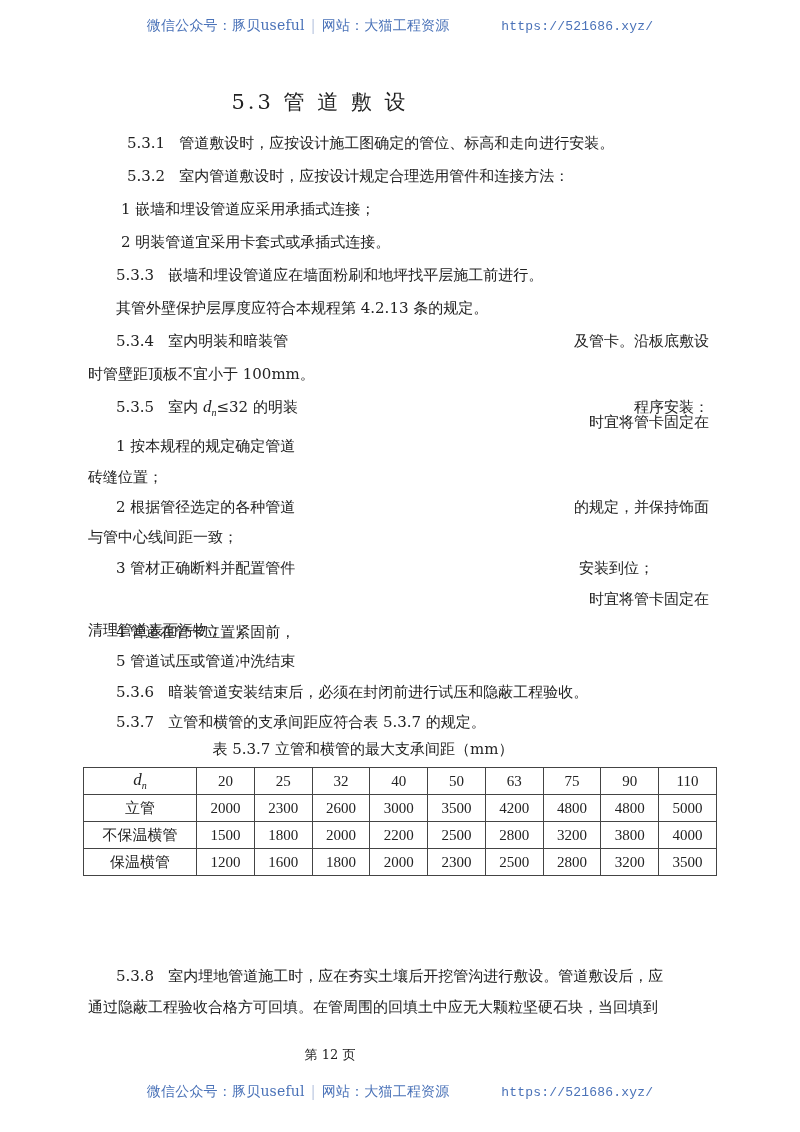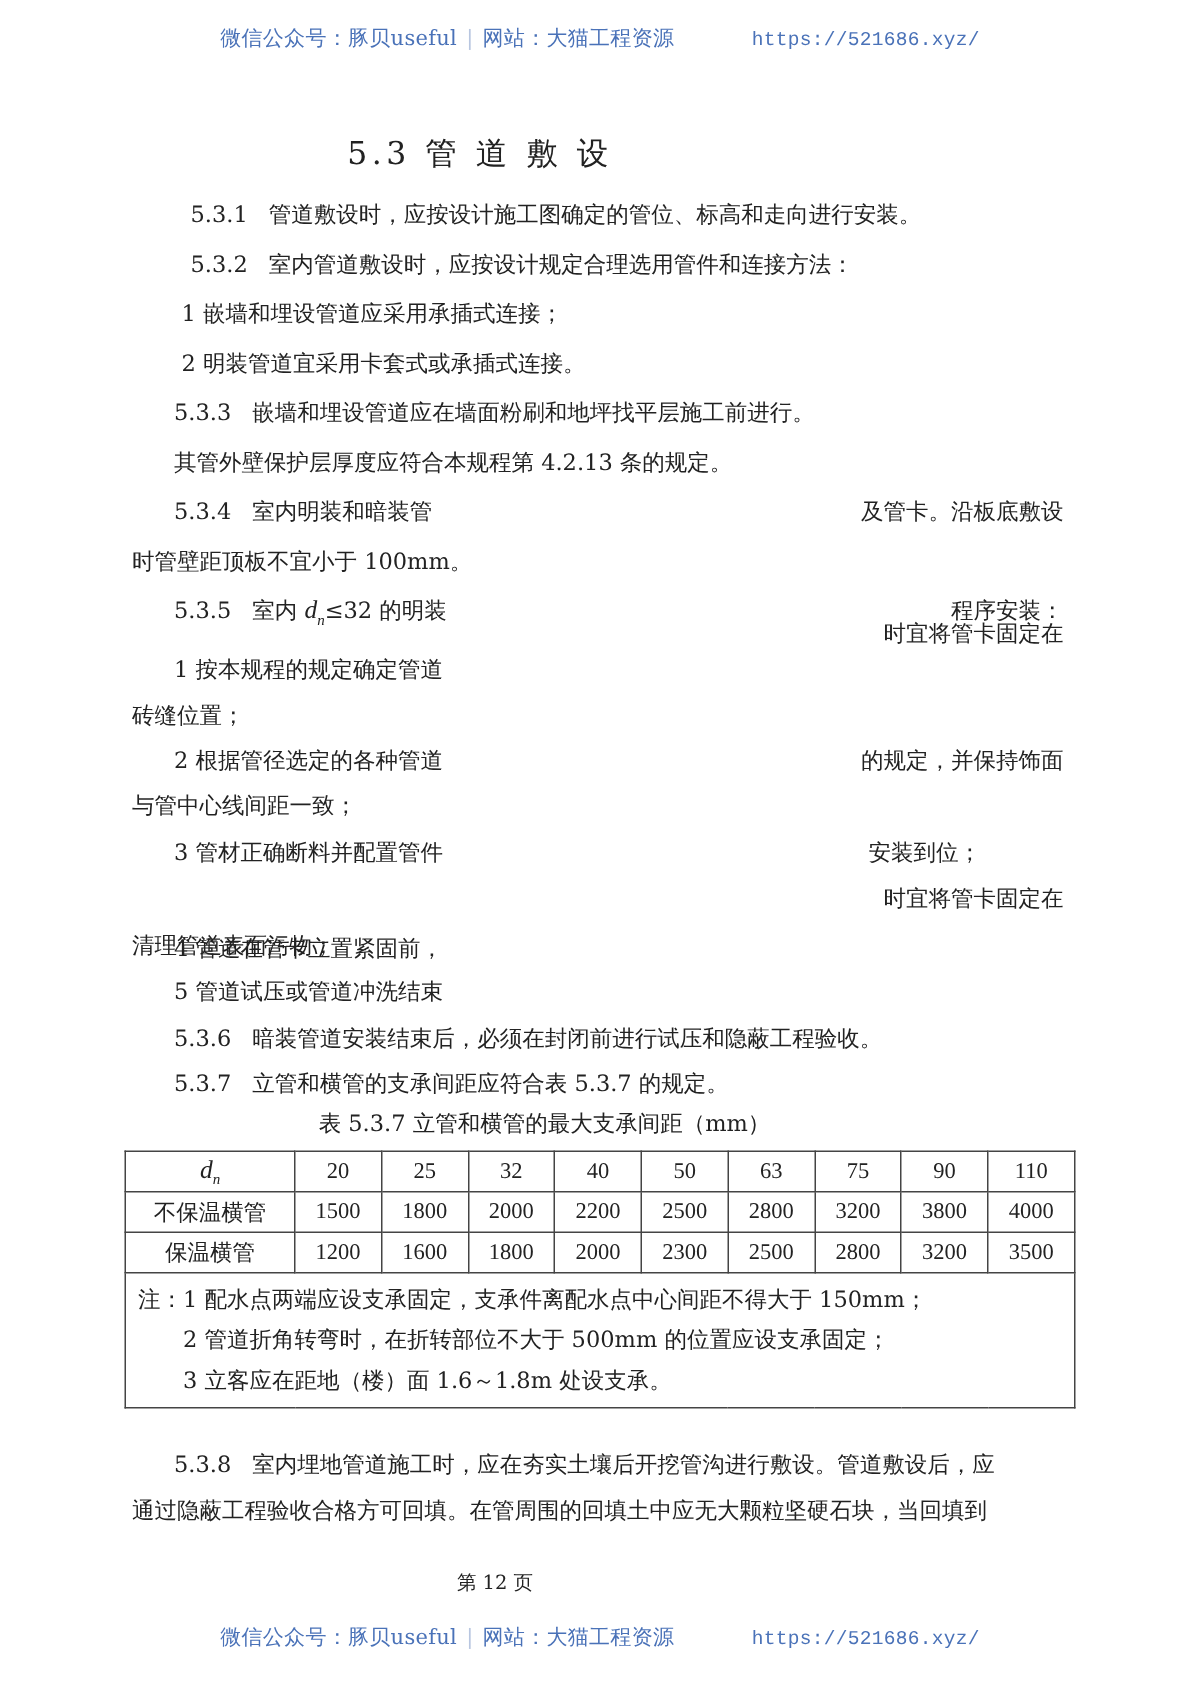--- a/index.html
+++ b/index.html
@@ -96,20 +96,32 @@
     <td>25</td>
     <td>32</td>
     <td>40</td>
     <td>50</td>
     <td>63</td>
     <td>75</td>
     <td>90</td>
     <td>110</td>
   </tr>
   <tr>
+    <td class="h">立管</td>
+    <td>2000</td>
+    <td>2300</td>
+    <td>2600</td>
+    <td>3000</td>
+    <td>3500</td>
+    <td>4200</td>
+    <td>4800</td>
+    <td>4800</td>
+    <td>5000</td>
+  </tr>
+  <tr>
     <td class="h">不保温横管</td>
     <td>1500</td>
     <td>1800</td>
     <td>2000</td>
     <td>2200</td>
     <td>2500</td>
     <td>2800</td>
     <td>3200</td>
     <td>3800</td>
     <td>4000</td>
@@ -119,27 +131,20 @@
     <td>1200</td>
     <td>1600</td>
     <td>1800</td>
     <td>2000</td>
     <td>2300</td>
     <td>2500</td>
     <td>2800</td>
     <td>3200</td>
     <td>3500</td>
   </tr>
-  <tr>
-    <td class="note" colspan="10">
-      <div>注：1 配水点两端应设支承固定，支承件离配水点中心间距不得大于 150mm；</div>
-      <div style="padding-left:30px;">2 管道折角转弯时，在折转部位不大于 500mm 的位置应设支承固定；</div>
-      <div style="padding-left:30px;">3 立客应在距地（楼）面 1.6～1.8m 处设支承。</div>
-    </td>
-  </tr>
 </tbody>
   </table>
 
 <div class="line" style="top:966px;left:116px;">
   <span class="num">5.3.8</span><span>室内埋地管道施工时，应在夯实土壤后开挖管沟进行敷设。管道敷设后，应</span>
 </div>
 <div class="line" style="top:997px;left:88px;">通过隐蔽工程验收合格方可回填。在管周围的回填土中应无大颗粒坚硬石块，当回填到</div>
 
 <div class="pg">第  12  页</div>
 

